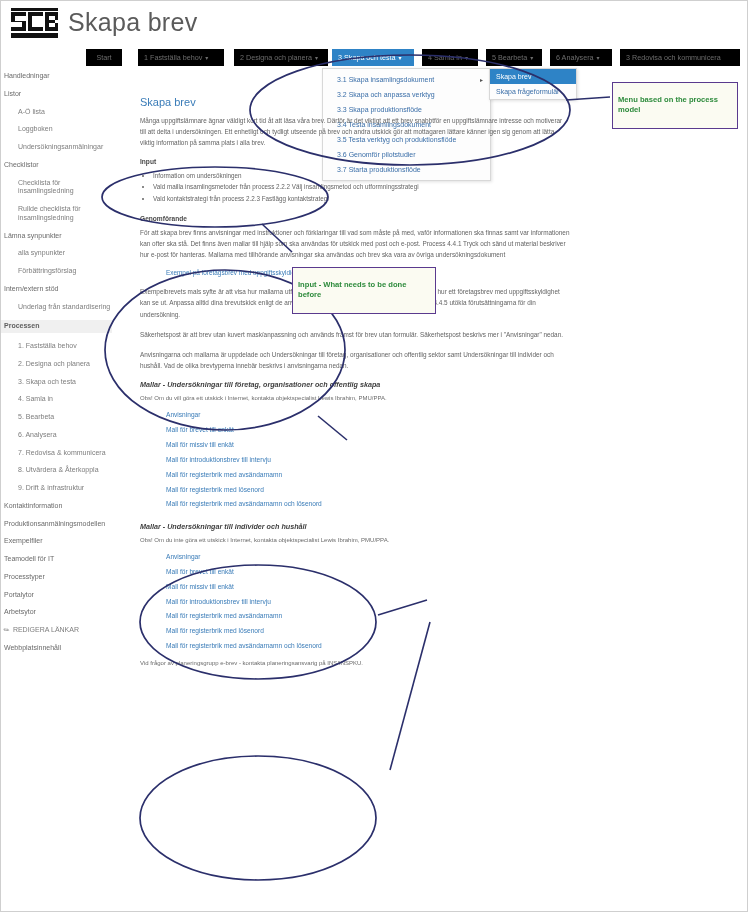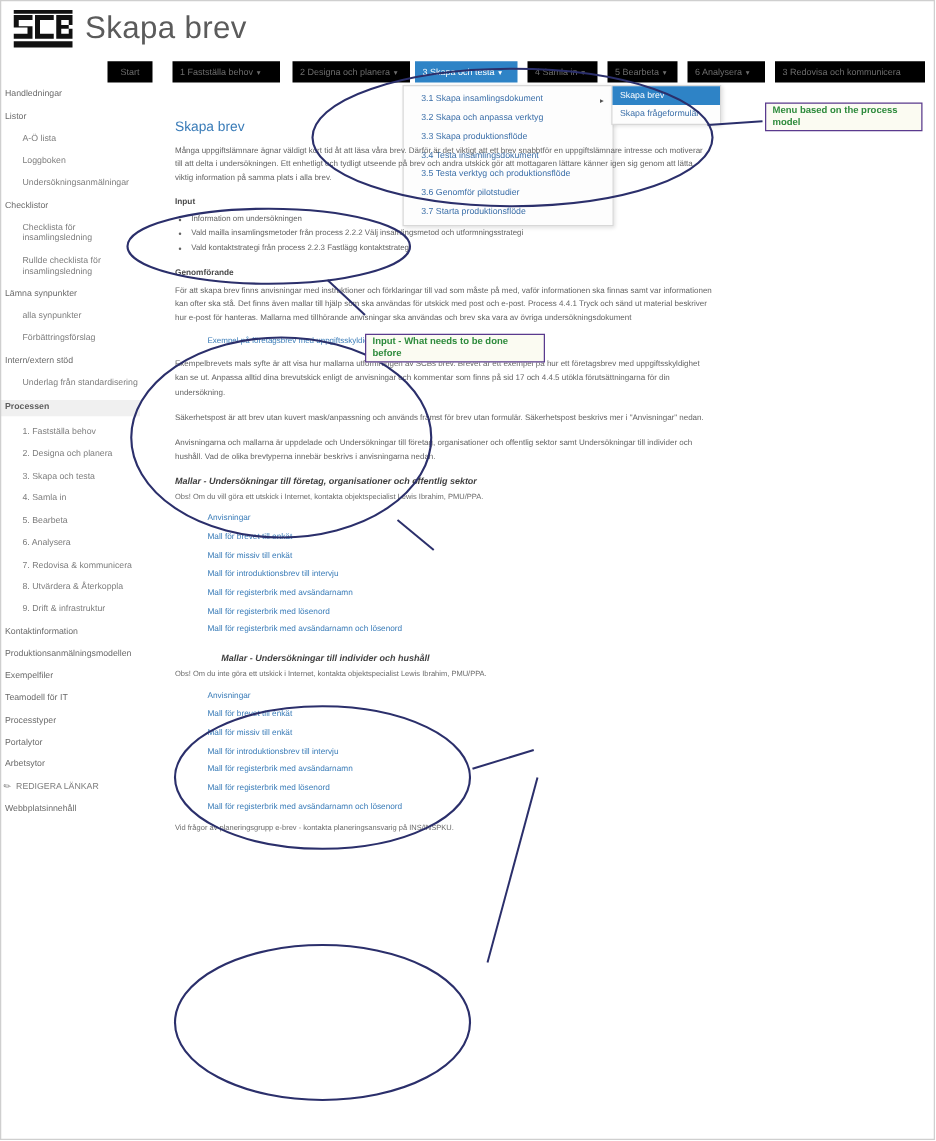--- a/index.html
+++ b/index.html
@@ -78,21 +78,21 @@
   .tmpl div{padding-left:26px;}
   .tmpl div.first{padding-left:26px;}
   .ex-link{font-size:6.4px;color:#3a7cb8;padding-left:26px;margin:0 0 10px 0;}
   .note{font-size:6px;color:#6b6b6b;margin:0 0 7px 0;}
   .foot{font-size:6px;color:#6b6b6b;margin-top:6px;}
 
   
   .ann{
     position:absolute;border:1.6px solid #5a3a8e;background:#fbfbf2;
     color:#2e8b3d;font-weight:bold;font-size:7.6px;line-height:1.35;
-    padding:0 5px;box-sizing:border-box;
+    padding:12px 5px;box-sizing:border-box;
   }
   svg.over{position:absolute;left:0;top:0;width:749px;height:913px;pointer-events:none;}
   .frame{position:absolute;left:0;top:0;width:748px;height:912px;border:1px solid #cfcfcf;box-sizing:border-box;pointer-events:none;}
 </style>
 </head>
 <body>
 
 <div class="page">
 
   <div class="header">
@@ -182,33 +182,33 @@
       <li>Vald kontaktstrategi från process 2.2.3 Fastlägg kontaktstrategi</li>
     </ul>
 
     <div class="c-h4">Genomförande</div>
     <p class="c-para">För att skapa brev finns anvisningar med instruktioner och förklaringar till vad som måste på med, vaför informationen ska finnas samt var informationen kan ofter ska stå. Det finns även mallar till hjälp som ska användas för utskick med post och e-post. Process 4.4.1 Tryck och sänd ut material beskriver hur e-post för hanteras. Mallarna med tillhörande anvisningar ska användas och brev ska vara av övriga undersökningsdokument</p>
     <div class="ex-link"><a class="lnk2" href="#">Exempel på företagsbrev med uppgiftsskyldighet i pdf</a></div>
     <p class="c-para">Exempelbrevets mals syfte är att visa hur mallarna utformningen av SCBs brev. Brevet är ett exempel på hur ett företagsbrev med uppgiftsskyldighet kan se ut. Anpassa alltid dina brevutskick enligt de anvisningar och kommentar som finns på sid 17 och 4.4.5 utökla förutsättningarna för din undersökning.</p>
     <p class="c-para">Säkerhetspost är att brev utan kuvert mask/anpassning och används främst för brev utan formulär. Säkerhetspost beskrivs mer i "Anvisningar" nedan.</p>
     <p class="c-para">Anvisningarna och mallarna är uppdelade och Undersökningar till företag, organisationer och offentlig sektor samt Undersökningar till individer och hushåll. Vad de olika brevtyperna innebär beskrivs i anvisningarna nedan.</p>
 
-    <div class="c-h3">Mallar - Undersökningar till företag, organisationer och offentlig sektor</div>
+    <div class="c-h3">Mallar - Undersökningar till företag, organisationer och offentlig skapa</div>
     <div class="note">Obs! Om du vill göra ett utskick i Internet, kontakta objektspecialist Lewis Ibrahim, PMU/PPA.</div>
     <div class="tmpl">
       <div class="first"><a class="lnk2" href="#">Anvisningar</a></div>
       <div><a class="lnk2" href="#">Mall för brevet till enkät</a></div>
       <div><a class="lnk2" href="#">Mall för missiv till enkät</a></div>
       <div><a class="lnk2" href="#">Mall för introduktionsbrev till intervju</a></div>
       <div><a class="lnk2" href="#">Mall för registerbrik med avsändarnamn</a></div>
       <div><a class="lnk2" href="#">Mall för registerbrik med lösenord</a></div>
       <div><a class="lnk2" href="#">Mall för registerbrik med avsändarnamn och lösenord</a></div>
     </div>
 
-    <div class="c-h3" style="margin-top:10px;margin-left:37px;">Mallar - Undersökningar till individer och hushåll</div>
+    <div class="c-h3" style="margin-top:10px;">Mallar - Undersökningar till individer och hushåll</div>
     <div class="note">Obs! Om du inte göra ett utskick i Internet, kontakta objektspecialist Lewis Ibrahim, PMU/PPA.</div>
     <div class="tmpl">
       <div class="first"><a class="lnk2" href="#">Anvisningar</a></div>
       <div><a class="lnk2" href="#">Mall för brevet till enkät</a></div>
       <div><a class="lnk2" href="#">Mall för missiv till enkät</a></div>
       <div><a class="lnk2" href="#">Mall för introduktionsbrev till intervju</a></div>
       <div><a class="lnk2" href="#">Mall för registerbrik med avsändarnamn</a></div>
       <div><a class="lnk2" href="#">Mall för registerbrik med lösenord</a></div>
       <div><a class="lnk2" href="#">Mall för registerbrik med avsändarnamn och lösenord</a></div>
     </div>

